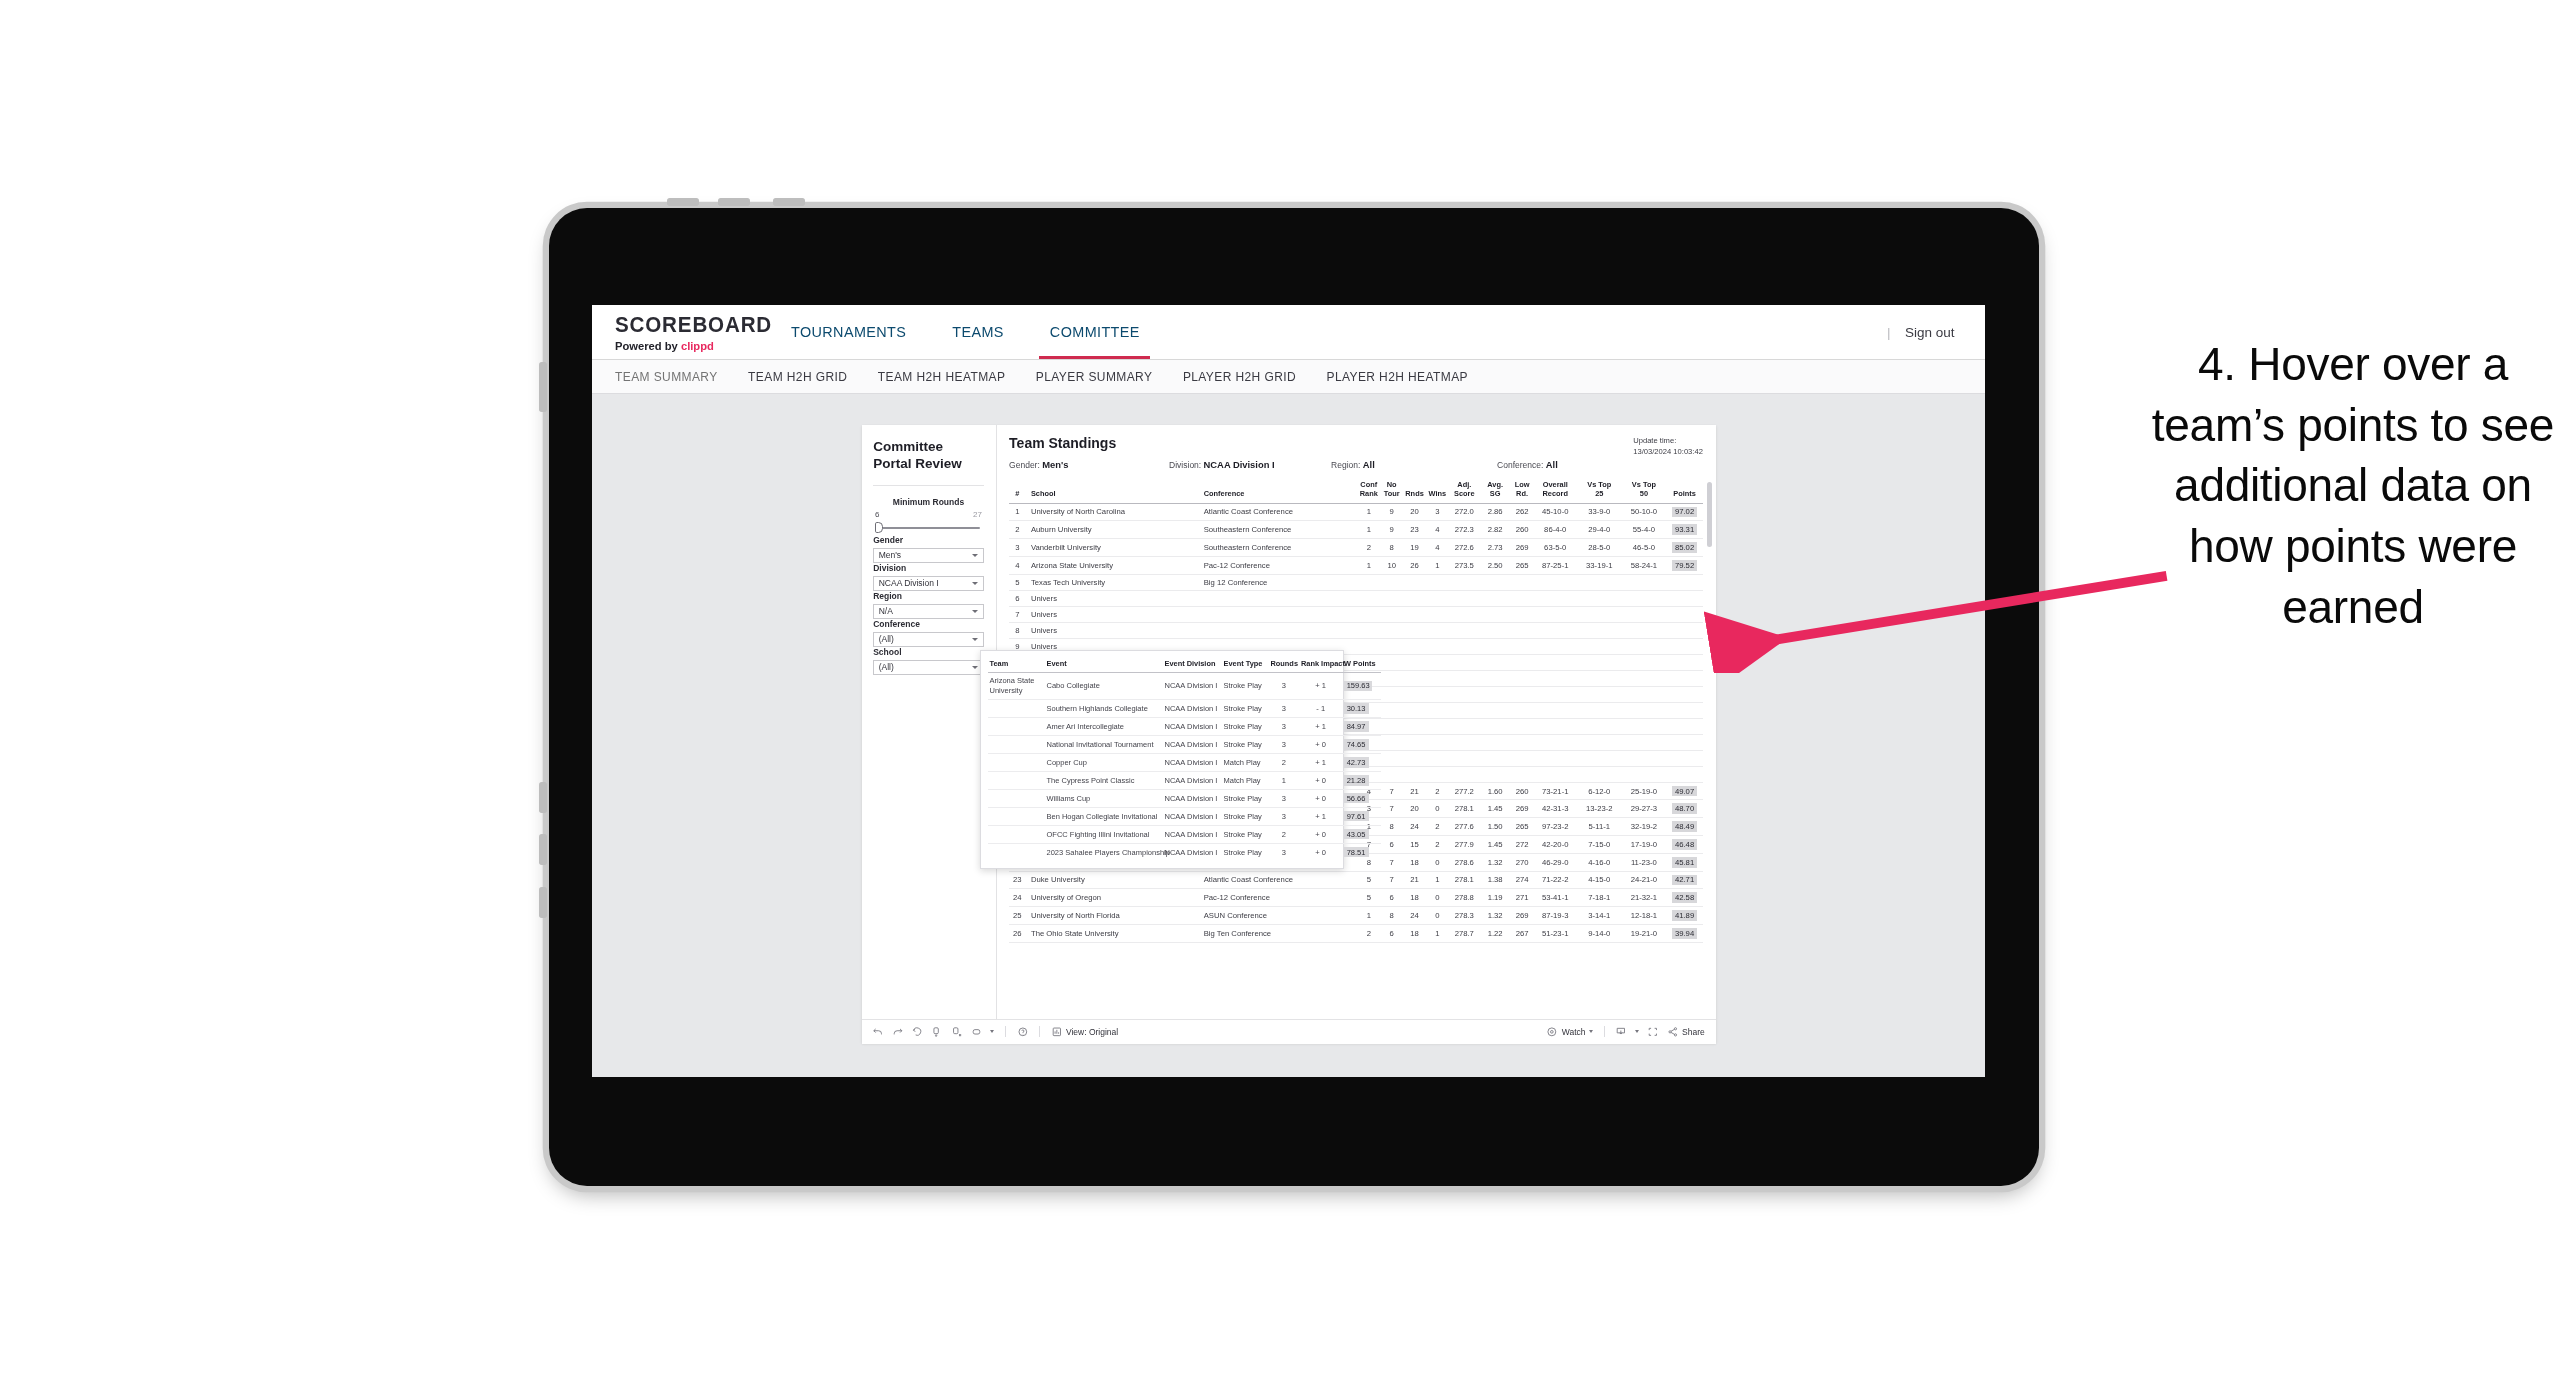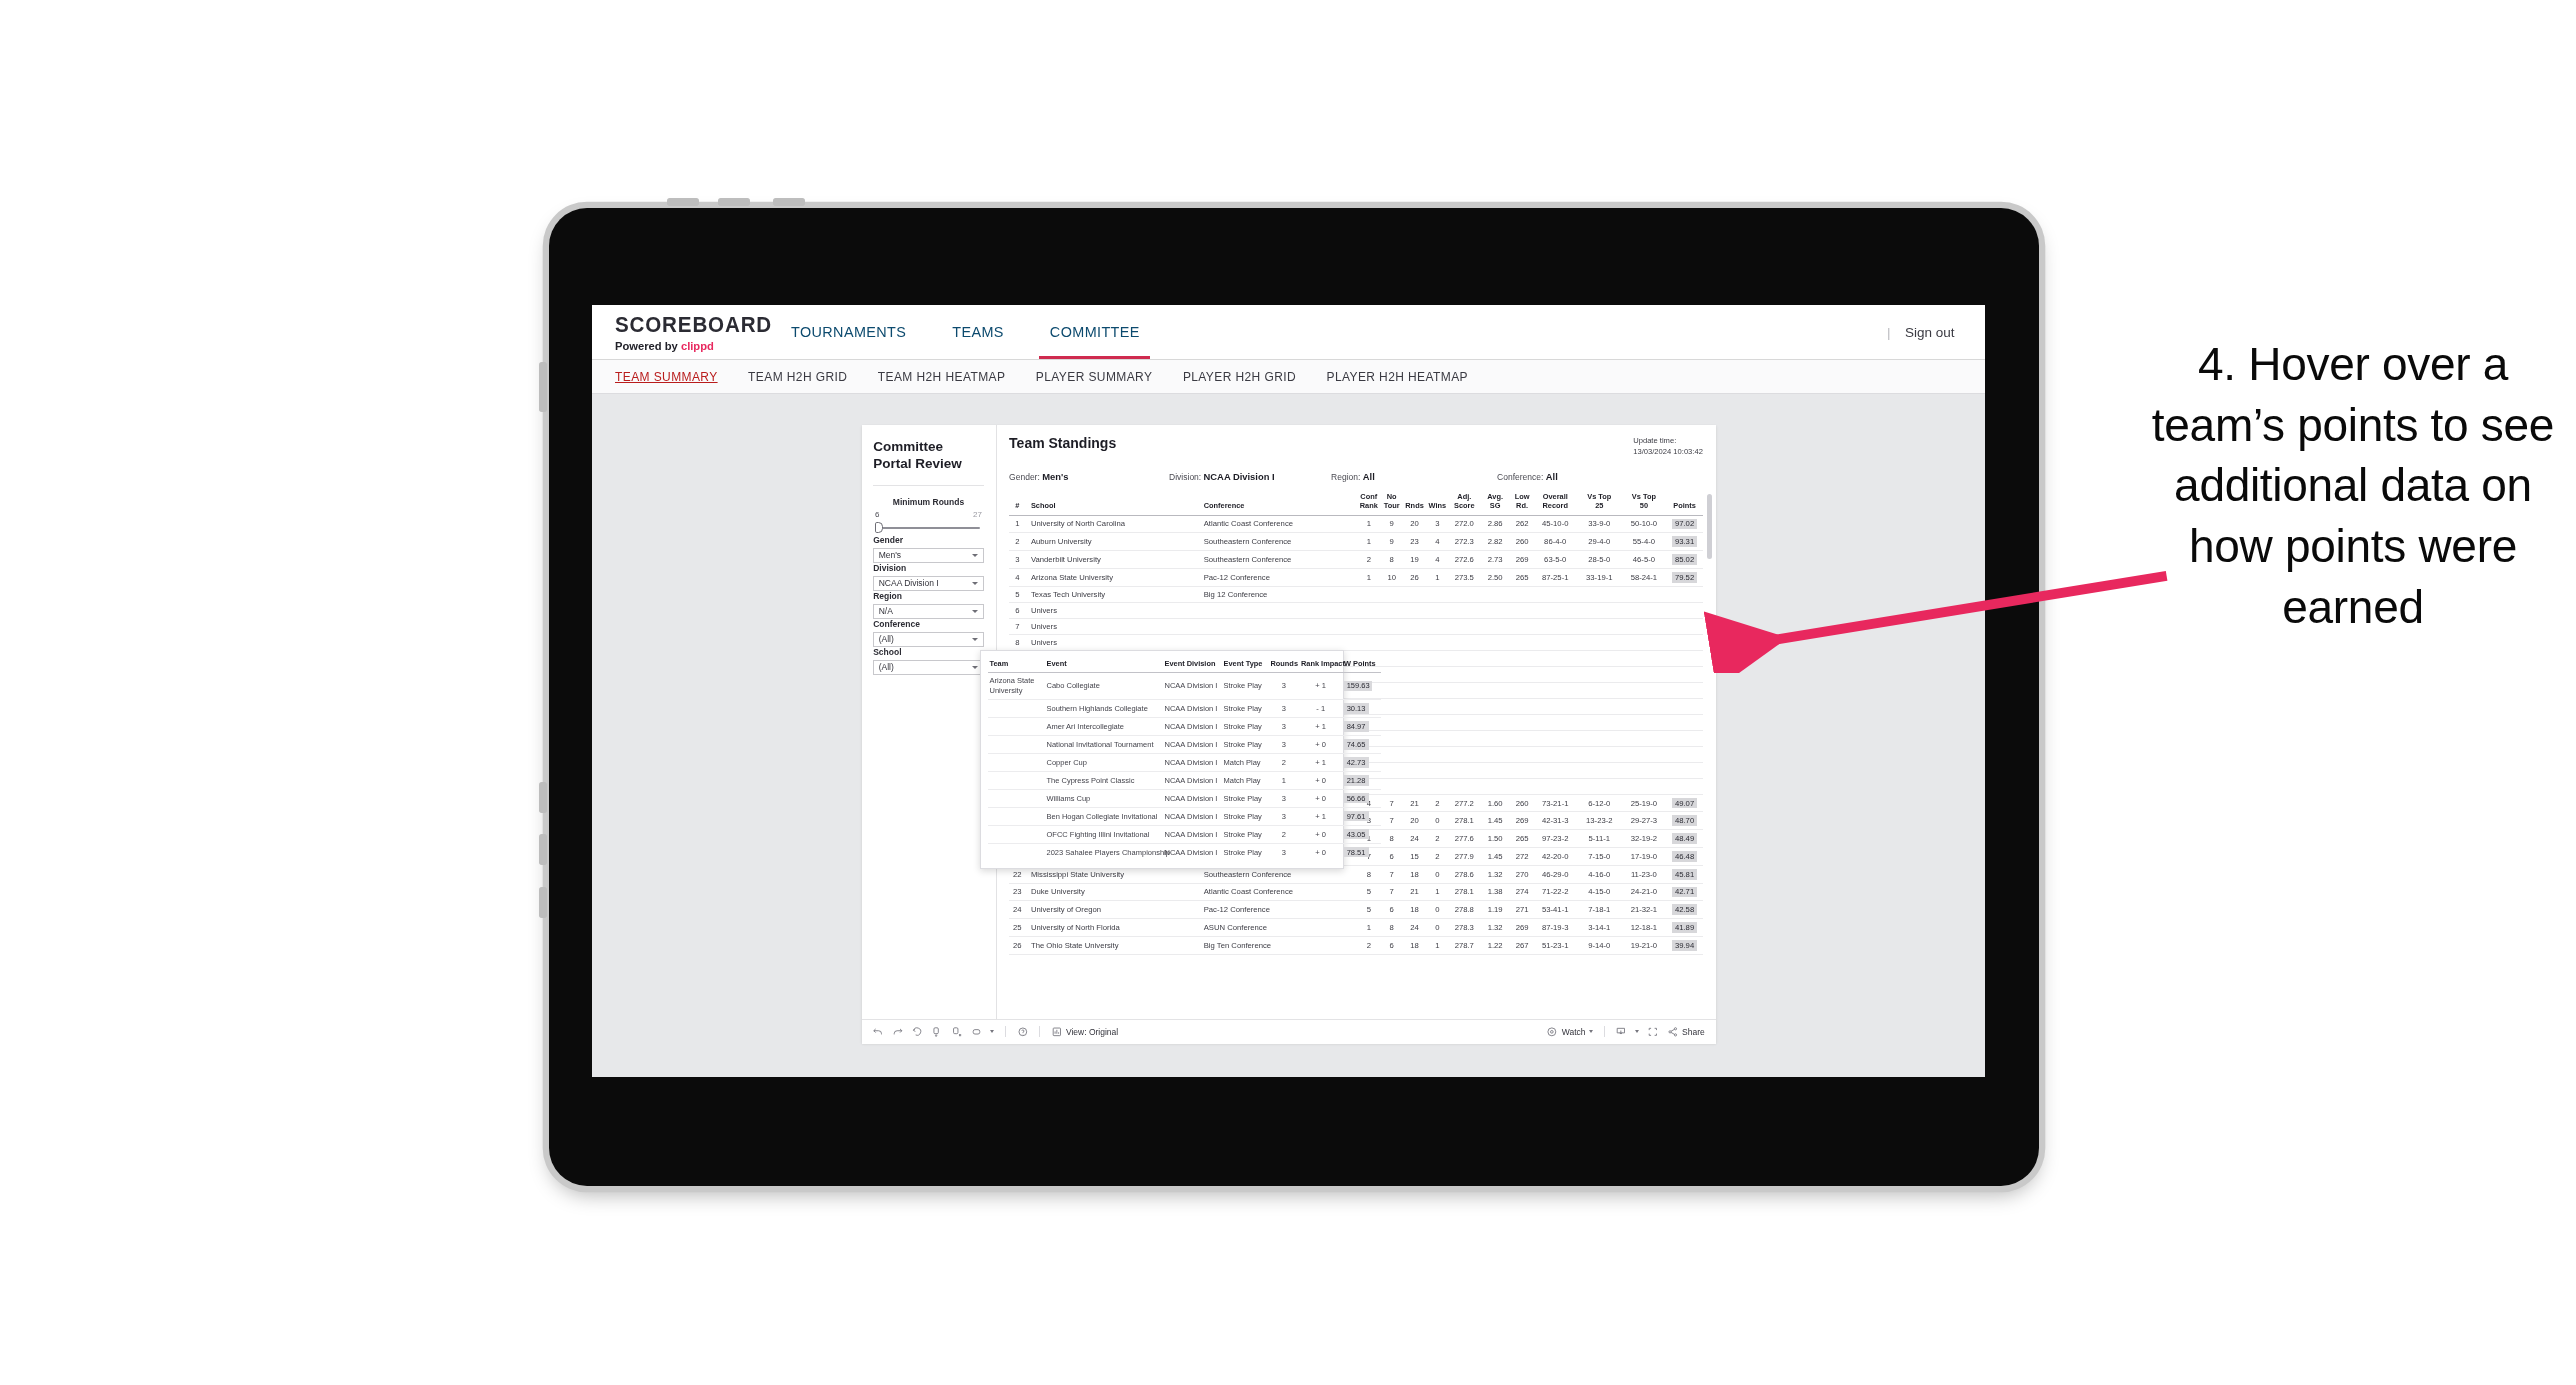--- a/index.html
+++ b/index.html
@@ -65,21 +65,21 @@
   .signout a { color: #3b3b43; text-decoration: none; }
 
   .subnav {
     height: 34px; background: #fafafb; border-bottom: 0.9px solid #dcdcdf;
     display: flex; align-items: center; padding-left: 23px; gap: 0;
   }
   .subnav a {
     font-size: 12px; letter-spacing: 0.4px; color: #3a3a42;
     text-decoration: none; padding: 0 21.5px 0 0; margin-right: 9px;
   }
-  .subnav a.active { color: #b91c1c; text-decoration: underline; }
+  .subnav a.active { color: #737373; }
 
   .workspace { padding: 30.5px 0 0 0; height: calc(772px - 55px - 34px); }
 
   
   .viz {
     position: relative; margin: 0 auto; width: 854px; height: 619px;
     background: #fff; display: flex; flex-direction: column;
     box-shadow: 0 0.9px 2.7px rgba(0,0,0,.12);
   }
   .viz-body { display: flex; flex: 1; min-height: 0; }
@@ -109,21 +109,21 @@
     width: 0; height: 0; border-left: 3.1px solid transparent;
     border-right: 3.1px solid transparent; border-top: 3.6px solid #6e6e76;
   }
 
   
   .data { flex: 1; min-width: 0; display: flex; flex-direction: column; }
   .data-head { padding: 10.8px 12.6px 0 12.6px; position: relative; }
   .viz-title { font-size: 14px; font-weight: 700; color: #1d1d25; }
   .updtime { position: absolute; right: 12.6px; top: 10px; font-size: 7.6px; color: #3c3c44; line-height: 1.45; text-align: left; }
   .crumbs { display: flex; margin-top: 8px; font-size: 8.5px; color: #4a4a52; padding-bottom: 8px; }
-  .crumbs .c { margin-right: 0; margin-top: 12px; }
+  .crumbs .c { margin-right: 0; }
   .crumbs .c b { color: #1d1d25; font-size: 9.4px; font-weight: 700; }
   .c1 { width: 160px; } .c2 { width: 162px; } .c3 { width: 166px; }
 
   table.standings { width: 100%; border-collapse: collapse; table-layout: fixed; }
   table.standings thead th {
     font-size: 7.4px; font-weight: 700; color: #1d1d25; text-align: center;
     padding: 2.7px 0.9px 4.5px 0.9px; vertical-align: bottom; line-height: 1.15;
     border-bottom: 0.9px solid #b9b9bf;
   }
   table.standings thead th.l { text-align: left; padding-left: 5.4px; }

